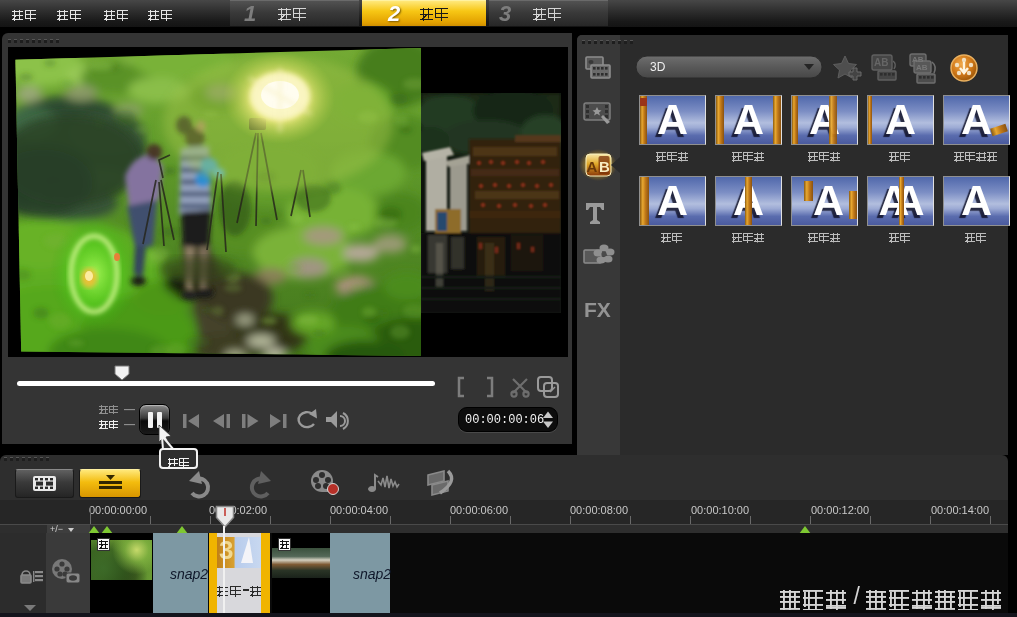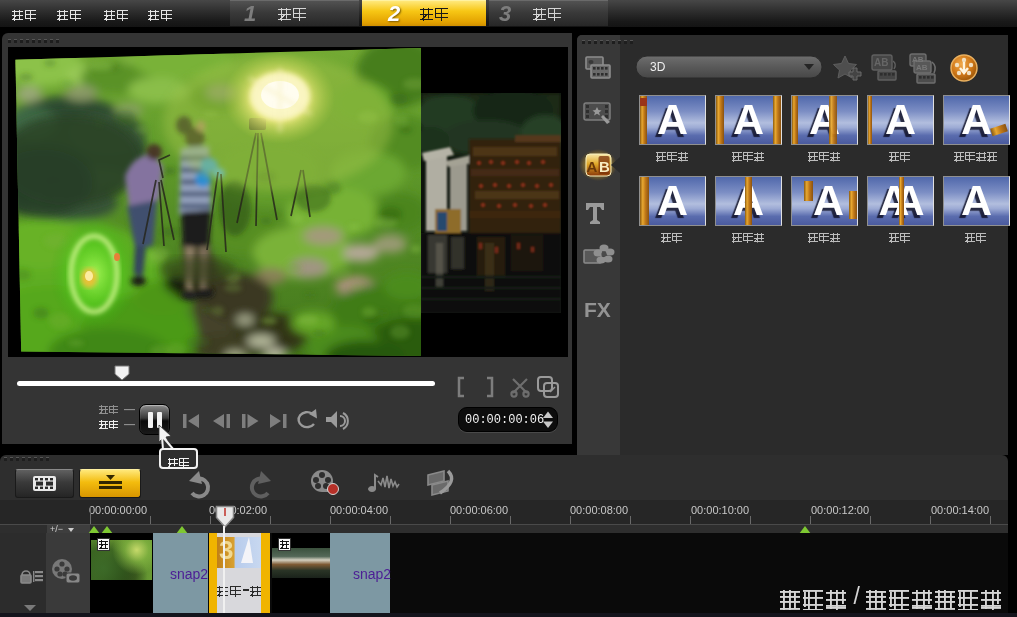--- a/index.html
+++ b/index.html
@@ -68,22 +68,22 @@
     background:linear-gradient(#606060, #3a3a3a 45%, #252525); border:1px solid #1a1a1a;
     border-top:1px solid #8a8a8a; }
   #timelinebtn { background:linear-gradient(#ffe87a, #f3bc0e 45%, #d89600); border-top:1px solid #fff0a0; }
   #ruler { left:0; top:45px; width:1008px; height:25px; background:#262626;
     border-bottom:1px solid #4a4a4a; }
   .rlabel { position:absolute; top:4px; font-size:11px; color:#c8c8c8; }
   .rtick { position:absolute; top:16px; width:1px; height:8px; background:#6a6a6a; }
   #tracks { left:0; top:78px; width:1008px; height:80px; background:#0a0a0a; }
   .gtri { position:absolute; width:0; height:0; border-left:6px solid transparent;
     border-right:6px solid transparent; border-bottom:8px solid #7ec832; }
-  .clip-teal { position:absolute; top:0; height:80px; background:#7d98a3; color:#4c1d95;
-    font-size:14px; }
+  .clip-teal { position:absolute; top:0; height:80px; background:#7d98a3; color:#0f172a;
+    font-size:14px;font-style:italic; }
   .badge { position:absolute; width:13px; height:13px; background:#f8f8f8; border:1px solid #333;
     color:#111; font-size:10px; line-height:12px; text-align:center; z-index:5; }
   #watermark { position:absolute; left:0px; top:128px; width:1004px; text-align:right;
     color:#d4d4d4; font-size:23px; letter-spacing:1px; }
 </style>
 </head>
 <body>
 <div id="app">
 
   <div class="abs" id="menubar">

